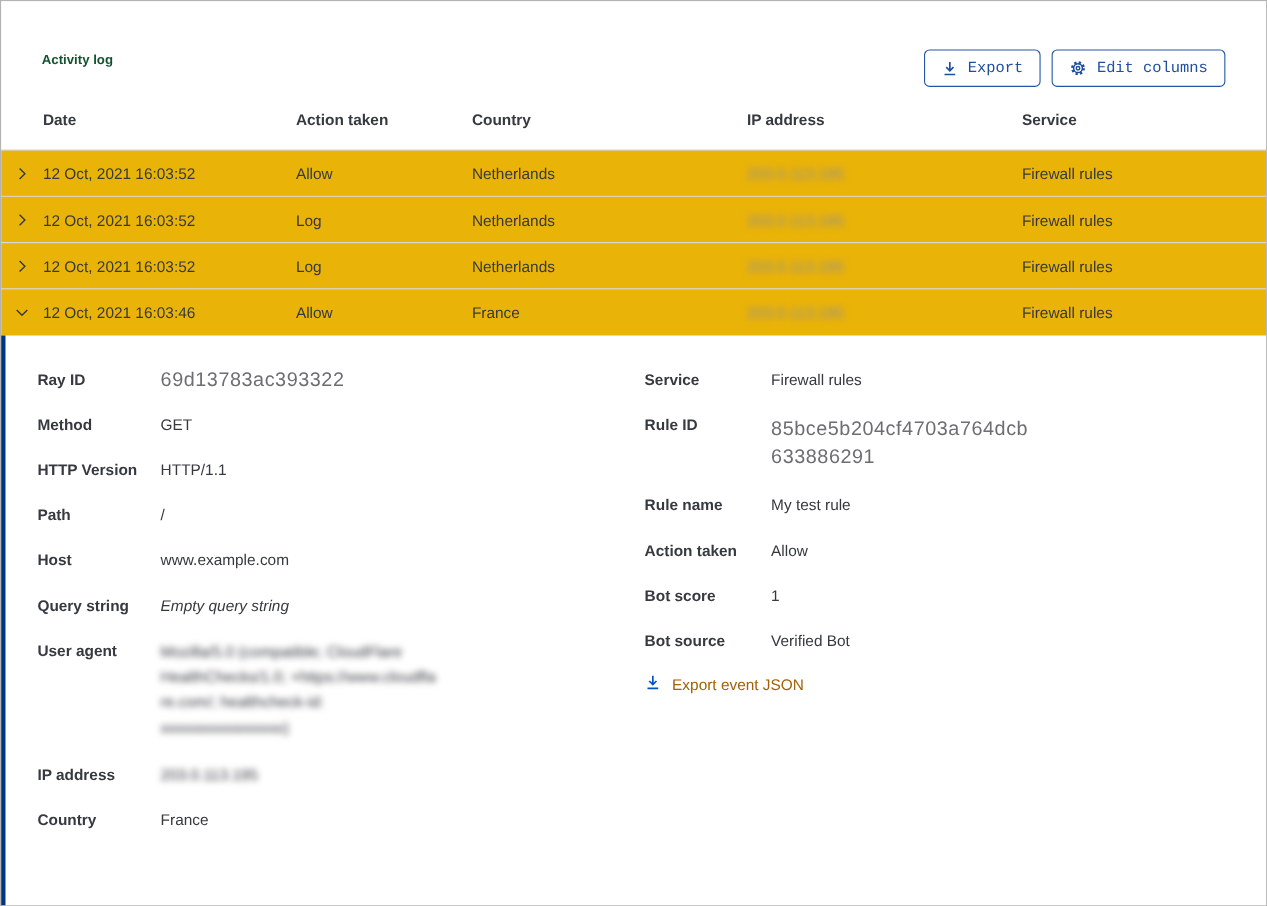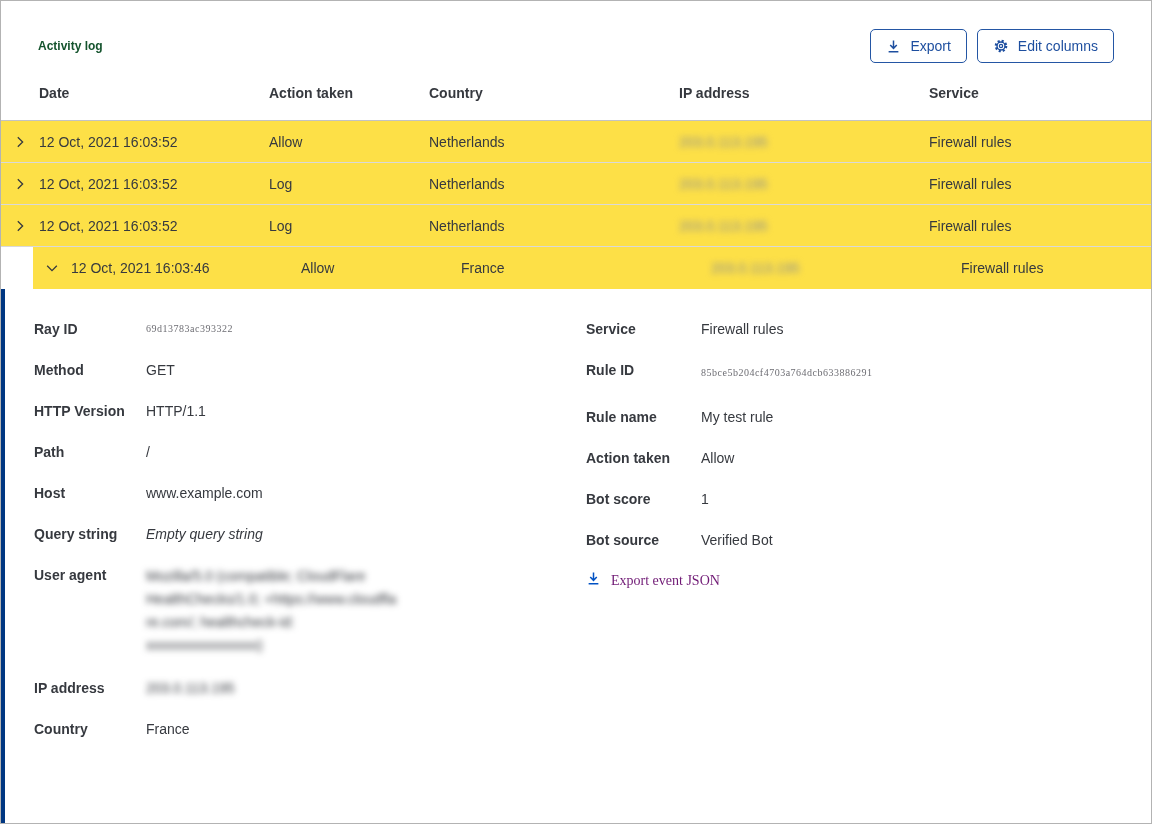--- a/index.html
+++ b/index.html
@@ -16,30 +16,31 @@
     display:flex; align-items:center; justify-content:space-between;
     padding:28px 37px 0 37px;
   }
   .page-title { font-size:12px; font-weight:700; color:#14532d; }
   .btn-group { display:flex; gap:10px; }
   .btn {
     display:flex; align-items:center; gap:9px;
     height:34px; padding:0 15px;
     background:#fff;
     border:1px solid #2456a4; border-radius:5px;
-    color:#1d4e9f; font-size:14px; font-family:Liberation Sans, sans-serif;
+    color:#1d4e9f; font-size:14px; font-family:Liberation Mono, monospace;
     cursor:pointer;
+    margin-top:16px;
   }
   .btn svg { display:block; }
 
   
   .logtable { width:100%; margin-top:22px; }
   .thead { display:flex; height:36px; align-items:flex-start; border-bottom:1px solid #c3c3c3; font-weight:700; font-size:14px; }
-  .trow  { display:flex; height:42px; align-items:center; border-bottom:1px solid #d9d9d9; font-size:14px; background:#fde047; cursor:pointer; }
-  .trow.expanded { border-bottom:none;margin-left:32px; }
+  .trow  { display:flex; height:42px; align-items:center; border-bottom:1px solid #d9d9d9; font-size:14px; background:#eab308; cursor:pointer; }
+  .trow.expanded { border-bottom:none; }
   .col-chev { width:38px; display:flex; justify-content:center; align-items:center; flex-shrink:0; }
   .col-date { width:230px; flex-shrink:0; }
   .col-action { width:160px; flex-shrink:0; }
   .col-country { width:250px; flex-shrink:0; }
   .col-ip { width:250px; flex-shrink:0; }
   .col-service { flex:1; }
   .chev-btn { background:none; border:none; padding:2px; cursor:pointer; display:flex; }
 
   .masked {
     color:#8f8f8f;
@@ -55,31 +56,31 @@
     height:535px;
   }
   .detail-col-left { width:552px; flex-shrink:0; }
   .detail-col-right { width:540px; }
   .field { display:flex; margin-bottom:21px; font-size:14px; line-height:20px; }
   .field-label { font-weight:700; flex-shrink:0; color:#36393f; }
   .detail-col-left  .field-label { width:112px; }
   .detail-col-right .field-label { width:115px; }
   .field-value { color:#36393f; }
   .mono {
-    font-family:Liberation Serif, serif;
-    font-size:10px; color:#6d6d73; letter-spacing:0.5px;
+    font-family:Liberation Sans, sans-serif;
+    font-size:18px; color:#6d6d73; letter-spacing:0.5px;
   }
   .wrapid { width:240px; word-break:break-all; line-height:26px; }
   .italic { font-style:italic; }
   .ua-lines { line-height:23px; }
   .ua-lines span { display:block; }
   .export-json-link {
     display:flex; align-items:center; gap:10px;
     background:none; border:none; cursor:pointer;
-    color:#701a75; font-size:14px; font-family:Liberation Serif, serif;
+    color:#a16207; font-size:14px; font-family:Liberation Sans, sans-serif;
     padding:0; margin-top:2px;
   }
 </style>
 </head>
 <body>
 
 <div class="topbar">
   <div class="page-title">Activity log</div>
   <div class="btn-group">
     <button class="btn">

